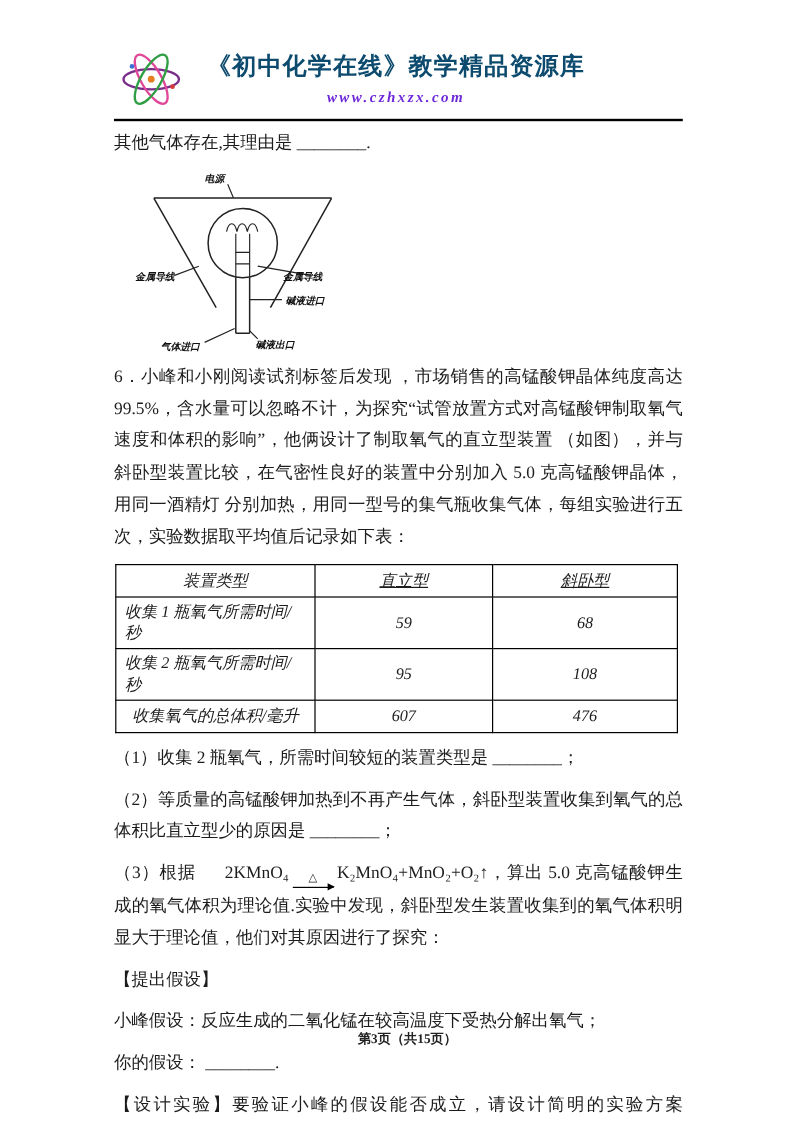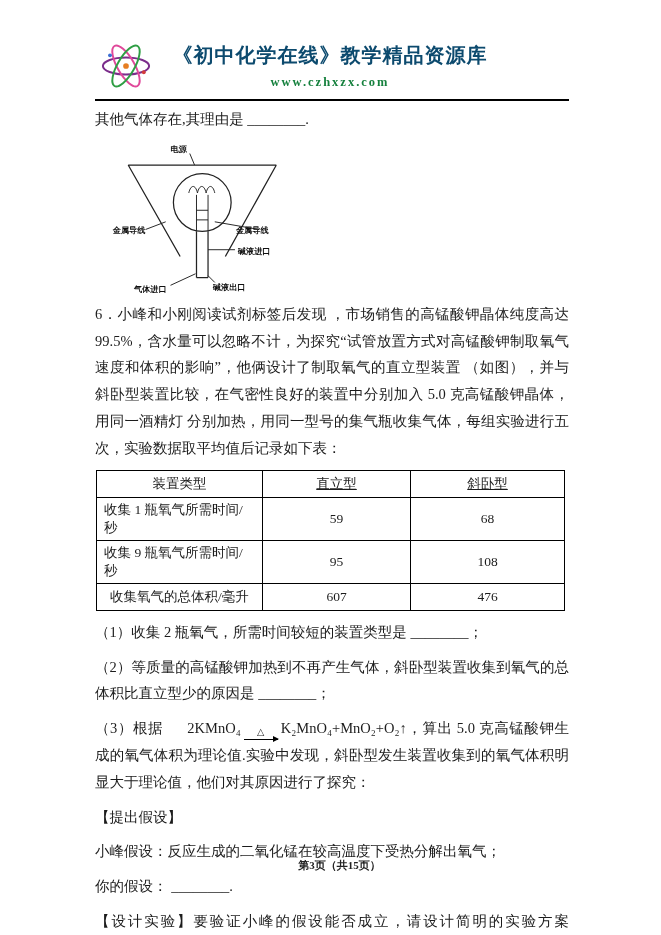--- a/index.html
+++ b/index.html
@@ -10,36 +10,36 @@
     font-family: "Liberation Serif", "DejaVu Serif", serif;
     color: #1c1c1c;
     padding: 42px 92px 0 95px;
   }
   
   .masthead { width: 100%; }
   .logo-row { display: flex; align-items: center; gap: 10px; width: 398px; margin-left: 4px; }
   .atom-svg { width: 54px; height: 48px; flex: 0 0 auto; }
   .logo-text { flex: 1; text-align: center; }
   .site-title { color: #0c4a6e; font-weight: bold; font-size: 20px; letter-spacing: 1px; white-space: nowrap; }
-  .site-url { color: #15803d; font-size: 12.5px; font-weight: bold; letter-spacing: 2px; }
+  .site-url { color: #6d28d9; font-size: 12.5px; font-weight: bold; letter-spacing: 2px; font-style: italic; }
   .url-row { margin-top: 3px; }
   .rule { border-top: 2.5px solid #000; margin-top: 9px; width: 100%; }
   
   .body-line { font-size: 14.5px; line-height: 1.85; text-align: justify; }
   .intro-line { margin-top: 5px; }
   .para { margin-top: 8px; }
   
-  .diagram-wrap { margin: 8px 0 2px 14px; width: 200px; }
+  .diagram-wrap { margin: 8px 0 2px 14px; width: 200px; font-style: italic; }
   .bulb-svg { width: 200px; height: 152px; display: block; }
   .dline { stroke: #222; stroke-width: 1.3; fill: none; }
   .dthin { stroke: #222; stroke-width: 1; fill: none; }
   .dlabel { font-size: 8.5px; font-family: "Liberation Sans", sans-serif; font-weight: bold; fill: #111; }
   
   .data-table { border-collapse: collapse; margin: 8px 0 6px 1px; width: 468px; font-size: 13.5px; table-layout: fixed; }
-  .data-table td { border: 1px solid #000; padding: 3px 7px; height: 27px; vertical-align: middle; }
+  .data-table td { border: 1px solid #000; padding: 3px 7px; height: 27px; vertical-align: middle; font-style: italic; }
   .data-table td.c1 { width: 166px; text-align: left; }
   .data-table td.c2 { width: 148px; text-align: center; }
   .data-table td.c3 { width: 154px; text-align: center; }
   .data-table tr.head td { text-align: center; }
   .data-table tr.head td.c2 span, .data-table tr.head td.c3 span { text-decoration: underline; }
   .data-table tr.last td.c1 { text-align: center; }
   
   .equation { white-space: nowrap; margin-left: 20px; }
   .eq-arrow { display: inline-flex; flex-direction: column; align-items: center; vertical-align: -2px; margin: 0 3px; }
   .eq-cond { font-size: 9.5px; line-height: 9px; }
@@ -121,21 +121,21 @@
         <td class="c1">装置类型</td>
         <td class="c2"><span>直立型</span></td>
         <td class="c3"><span>斜卧型</span></td>
       </tr>
       <tr>
         <td class="c1">收集 1 瓶氧气所需时间/秒</td>
         <td class="c2">59</td>
         <td class="c3">68</td>
       </tr>
       <tr>
-        <td class="c1">收集 9 瓶氧气所需时间/秒</td>
+        <td class="c1">收集 2 瓶氧气所需时间/秒</td>
         <td class="c2">95</td>
         <td class="c3">108</td>
       </tr>
       <tr class="last">
         <td class="c1">收集氧气的总体积/毫升</td>
         <td class="c2">607</td>
         <td class="c3">476</td>
       </tr>
     </tbody>
   </table>

